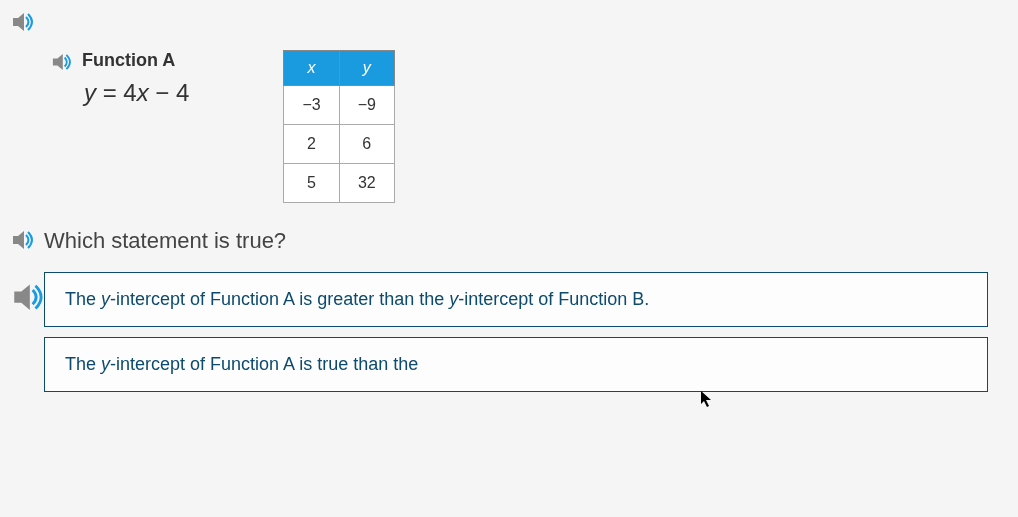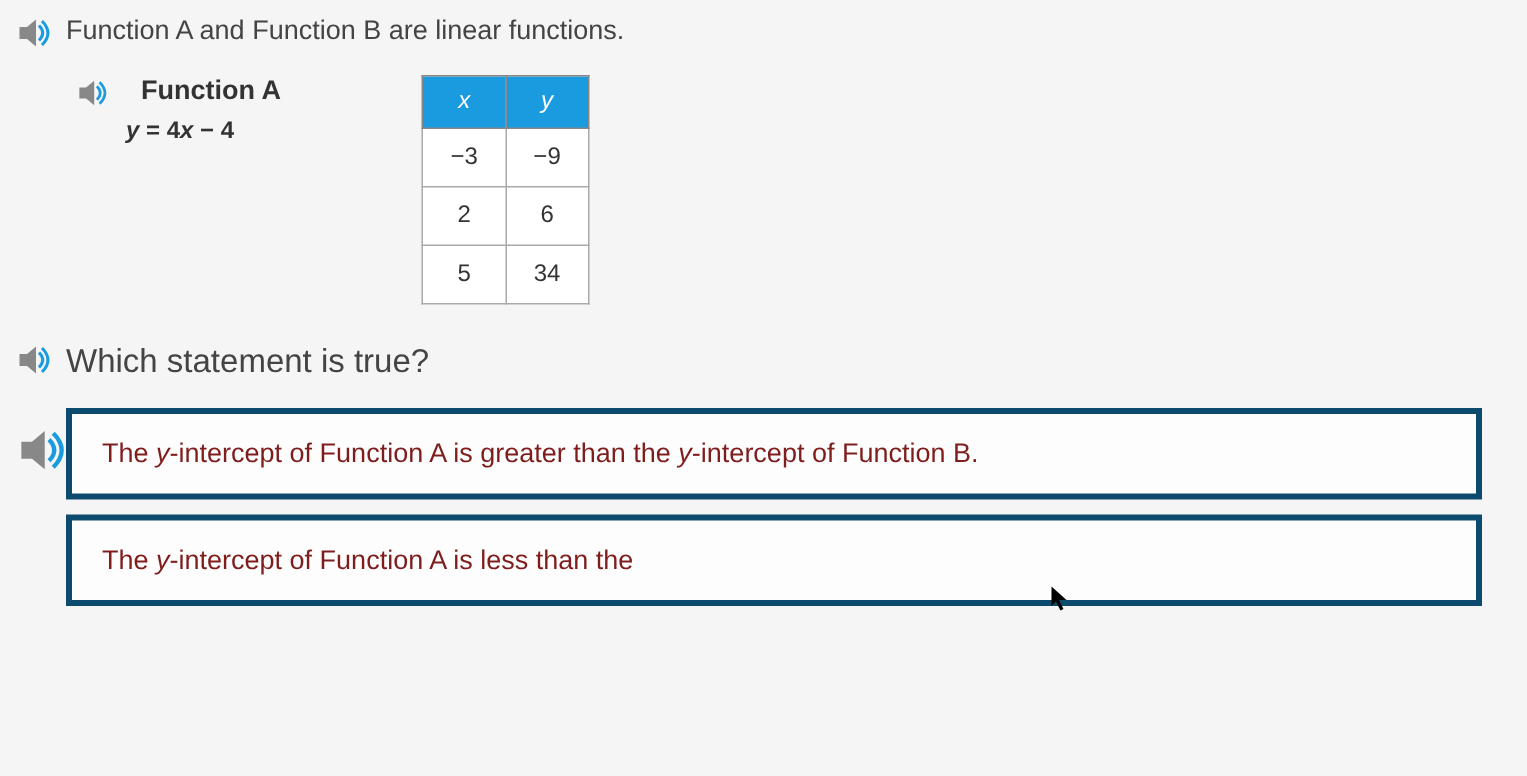--- a/index.html
+++ b/index.html
@@ -47,33 +47,31 @@
       gap: 60px;
     }
     .function-block {
       display: flex;
       flex-direction: column;
     }
     .function-header {
       display: flex;
       align-items: center;
       margin-bottom: 8px;
-      gap: 12px;
     }
     .function-title {
       font-weight: bold;
       font-size: 18px;
       color: #333;
     }
     .equation {
-      font-size: 16px;
+      font-size: 24px;
       font-style: italic;
       color: #333;
       margin-left: 34px;
-      font-weight: bold;
     }
     .equation .normal {
       font-style: normal;
     }
     .data-table {
       border-collapse: collapse;
       margin-left: 34px;
     }
     .data-table th {
       background: #1a9be0;
@@ -104,24 +102,24 @@
       align-items: center;
       margin-bottom: 10px;
     }
     .choice-icon-space {
       width: 34px;
       flex-shrink: 0;
     }
     .choice-box {
       flex: 1;
       background: #fdfdfd;
-      border: 4px solid #0c4a6e;
+      border: 1px solid #0c4a6e;
       padding: 16px 20px;
       font-size: 18px;
-      color: #7f1d1d;
+      color: #0c4a6e;
       margin-right: 20px;
     }
     .choice-box em {
       font-style: italic;
     }
     .cursor {
       position: absolute;
       top: 390px;
       left: 700px;
       font-size: 18px;
@@ -133,21 +131,20 @@
 <body>
 
 <div class="row">
   <span class="sound-icon">
     <svg viewBox="0 0 24 20">
         <path d="M3 6 L8 6 L14 1 L14 19 L8 14 L3 14 Z" fill="#888"></path>
         <path d="M16 5 Q21 10 16 15" fill="none" stroke="#1a9be0" stroke-width="2"></path>
         <path d="M18 2 Q26 10 18 18" fill="none" stroke="#1a9be0" stroke-width="2"></path>
       </svg>
   </span>
-  <span class="intro-text">Function A and Function B are linear functions.</span>
 </div>
 
 <div class="functions-row">
   <div class="function-block">
     <div class="function-header">
       <span class="sound-icon small">
         <svg viewBox="0 0 24 20">
             <path d="M3 6 L8 6 L14 1 L14 19 L8 14 L3 14 Z" fill="#888"></path>
             <path d="M16 5 Q21 10 16 15" fill="none" stroke="#1a9be0" stroke-width="2"></path>
             <path d="M18 2 Q26 10 18 18" fill="none" stroke="#1a9be0" stroke-width="2"></path>
@@ -172,21 +169,21 @@
         <tr>
           <td>−3</td>
           <td>−9</td>
         </tr>
         <tr>
           <td>2</td>
           <td>6</td>
         </tr>
         <tr>
           <td>5</td>
-          <td>34</td>
+          <td>32</td>
         </tr>
       </tbody>
     </table>
   </div>
 </div>
 
 <div class="row">
   <span class="sound-icon">
     <svg viewBox="0 0 24 20">
         <path d="M3 6 L8 6 L14 1 L14 19 L8 14 L3 14 Z" fill="#888"></path>
@@ -208,21 +205,21 @@
           </svg>
       </span>
     </span>
     <div class="choice-box">
       <span>The </span><em>y</em><span>-intercept of Function A is greater than the </span><em>y</em><span>-intercept of Function B.</span>
     </div>
   </div>
   <div class="choice-row">
     <span class="choice-icon-space"></span>
     <div class="choice-box">
-      <span>The </span><em>y</em><span>-intercept of Function A is less than the </span></div>
+      <span>The </span><em>y</em><span>-intercept of Function A is true than the </span></div>
   </div>
 </div>
 
 <div class="cursor">
   <svg width="14" height="18" viewBox="0 0 14 18">
       <path d="M1 1 L1 14 L4 11 L7 17 L9 16 L6 10 L11 10 Z" fill="#000"></path>
     </svg>
 </div>
 
 </body></html>

